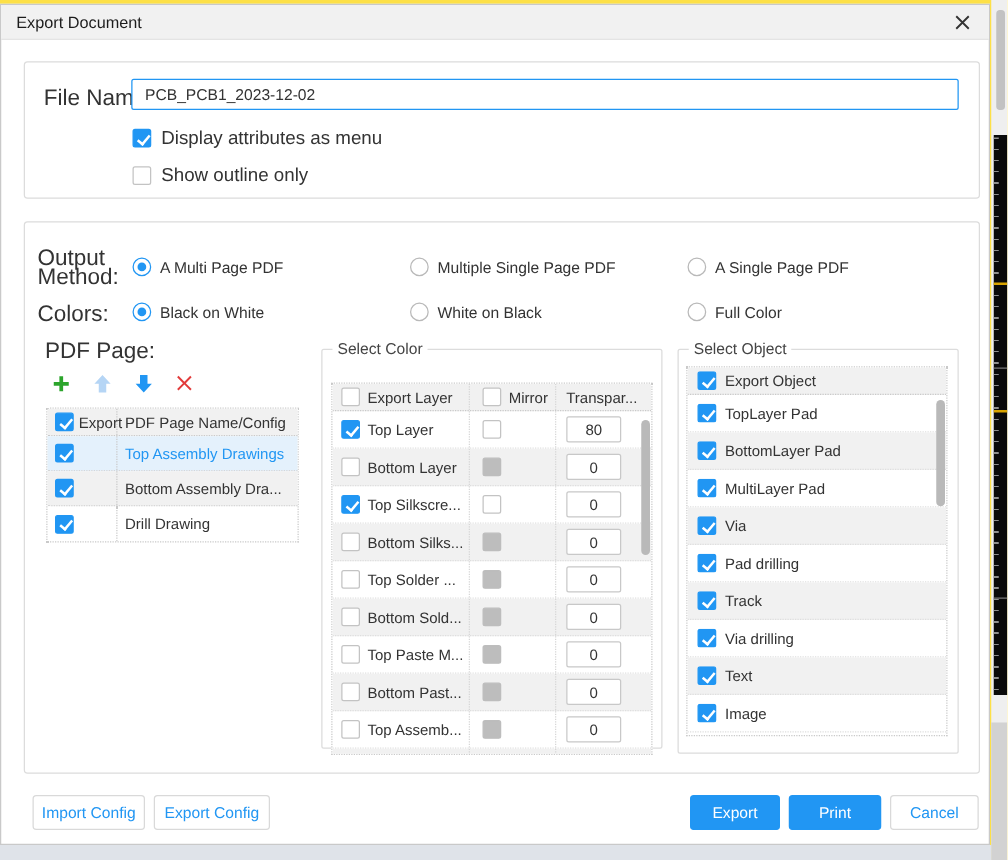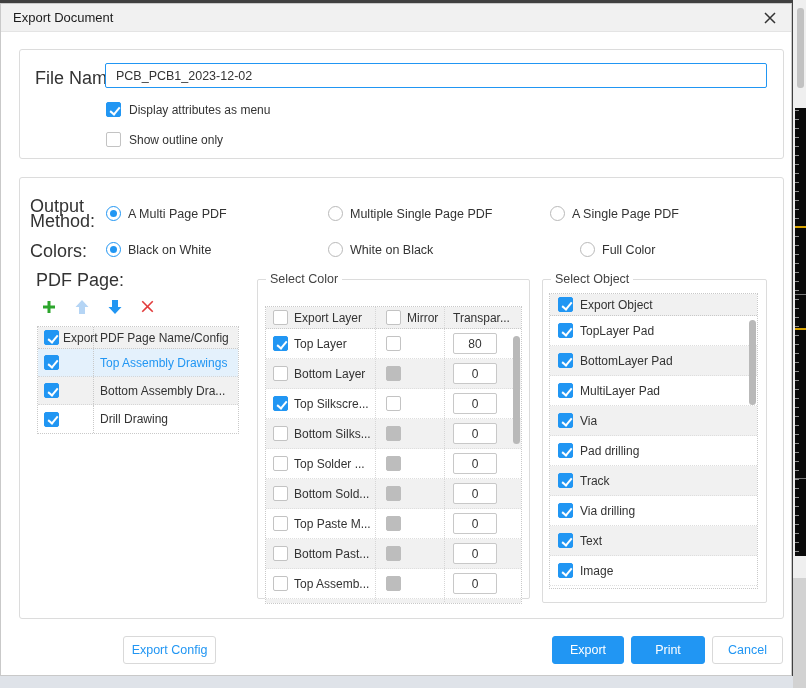--- a/index.html
+++ b/index.html
@@ -1,18 +1,18 @@
 <!DOCTYPE html>
 <html style="--accent: #2196f3; --row-alt: #f1f1f1; --sel-bg: #e4f1fc; --sel-text: #2196f3; --dis: #bdbdbd;"><head>
 <meta charset="utf-8">
 <style>
   * { margin:0; padding:0; box-sizing:border-box; }
   html,body { background:#fff; }
   body { font-family:"Liberation Sans", sans-serif; color:#333; }
-  .screen { position:relative; width:806px; height:688px; background:#404040; overflow:hidden; }
+  .screen { position:relative; width:806px; height:688px; background:#fde047; overflow:hidden; }
 
   
   .dialog { position:absolute; left:0; top:3px; width:792px; height:673px;
             background:#fff; border:1px solid #c9c9c9; }
   .titlebar { position:absolute; left:0; top:0; right:0; height:28px; background:#f1f1f1;
               border-bottom:1px solid #e4e4e4; display:flex; align-items:center; padding:0 12px;
               font-size:13px; color:#1c1c1c; }
   .close-btn { margin-left:auto; width:18px; height:18px; display:flex; align-items:center;
                justify-content:center; cursor:pointer; background:none; border:none; }
 
@@ -25,21 +25,21 @@
   .txt-input { position:absolute; border:1px solid var(--accent); border-radius:2px;
                font-family:inherit; font-size:12.5px; color:#333; padding:0 10px; outline:none; }
 
   
   .cb { width:15px; height:15px; border:1px solid #c3c3c3; border-radius:2px; background:#fff;
         display:inline-block; position:relative; flex:none; }
   .cb.on { background:var(--accent); border-color:var(--accent); }
   .cb.on::after { content:''; position:absolute; left:4.5px; top:1.5px; width:4px; height:8px;
                   border:solid #fff; border-width:0 2px 2px 0; transform:rotate(40deg); }
   .cb.dis { background:var(--dis); border-color:var(--dis); }
-  .cb-row { position:absolute; display:flex; align-items:center; gap:8px; font-size:12px; }
+  .cb-row { position:absolute; display:flex; align-items:center; gap:8px; font-size:15px; }
 
   .radio-row { position:absolute; left:0; right:0; height:16px; }
   .radio-opt { position:absolute; top:0; display:flex; align-items:center; gap:7px; font-size:12.5px; }
   .radio { width:15px; height:15px; border-radius:50%; border:1px solid #b9b9b9; background:#fff;
            position:relative; flex:none; }
   .radio.sel { border-color:var(--accent); }
   .radio.sel::after { content:''; position:absolute; left:3px; top:3px; width:7px; height:7px;
                       border-radius:50%; background:var(--accent); }
 
   
@@ -155,21 +155,21 @@
       <span class="lbl" style="left:10px; top:66px;">Colors:</span>
       <div class="radio-row" style="top:64px;">
           <span class="radio-opt" style="left: 86px;">
             <span class="radio sel"></span>
             <span>Black on White</span>
           </span>
           <span class="radio-opt" style="left: 308px;">
             <span class="radio"></span>
             <span>White on Black</span>
           </span>
-          <span class="radio-opt" style="left: 560px;">
+          <span class="radio-opt" style="left: 530px;">
             <span class="radio"></span>
             <span>Full Color</span>
           </span>
         </div>
 
       <span class="lbl" style="left:16px; top:95px;">PDF Page:</span>
 
       <div class="pdf-toolbar">
         <button class="tool-btn" style="color: rgb(44, 165, 44);">
           <svg width="16" height="16" viewBox="0 0 16 16">
@@ -423,20 +423,21 @@
                   <span class="cb on"></span>
                   <span>Image</span>
                 </span>
               </div>
             </div>
           <span class="sb-thumb" style="right:1px; top:26px; height:85px;"></span>
         </div>
       </div>
     </div>
 
+    <button class="btn secondary" style="left:25px; top:632px; width:90px;">Import Config</button>
     <button class="btn secondary" style="left:122px; top:632px; width:93px;">Export Config</button>
     <button class="btn primary" style="left:551px; top:632px; width:72px;">Export</button>
     <button class="btn primary" style="left:630px; top:632px; width:74px;">Print</button>
     <button class="btn secondary" style="left:711px; top:632px; width:71px;">Cancel</button>
   </div>
 
   <div class="bottom-strip"></div>
   <div class="right-strip">
     <span class="rs-thumb-top"></span>
     <div class="ruler">

